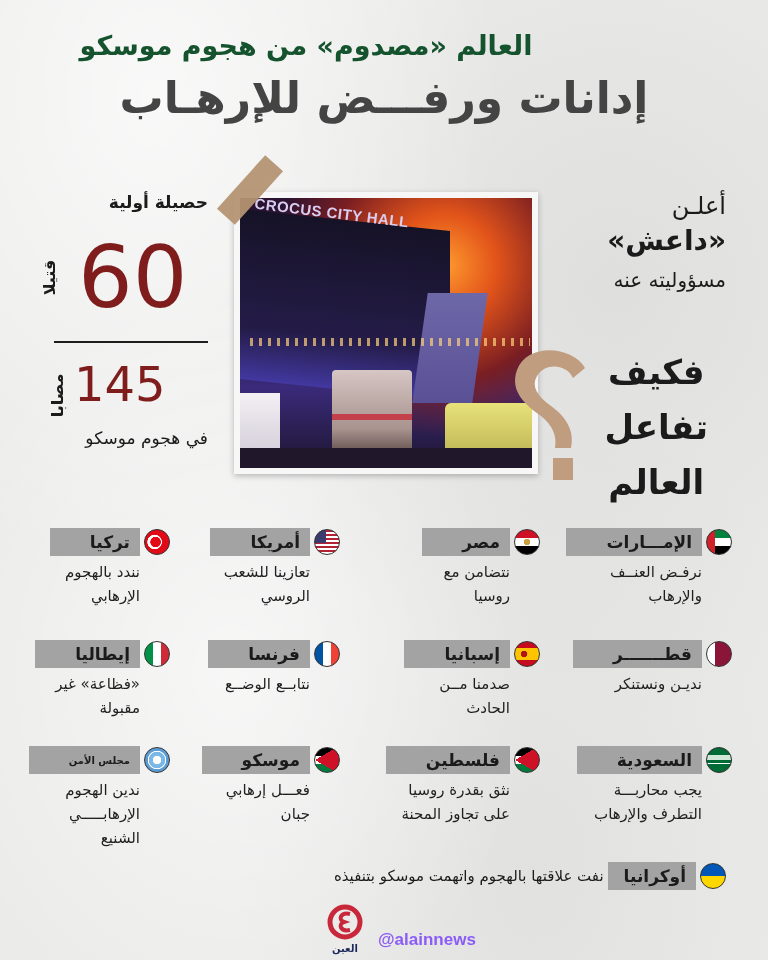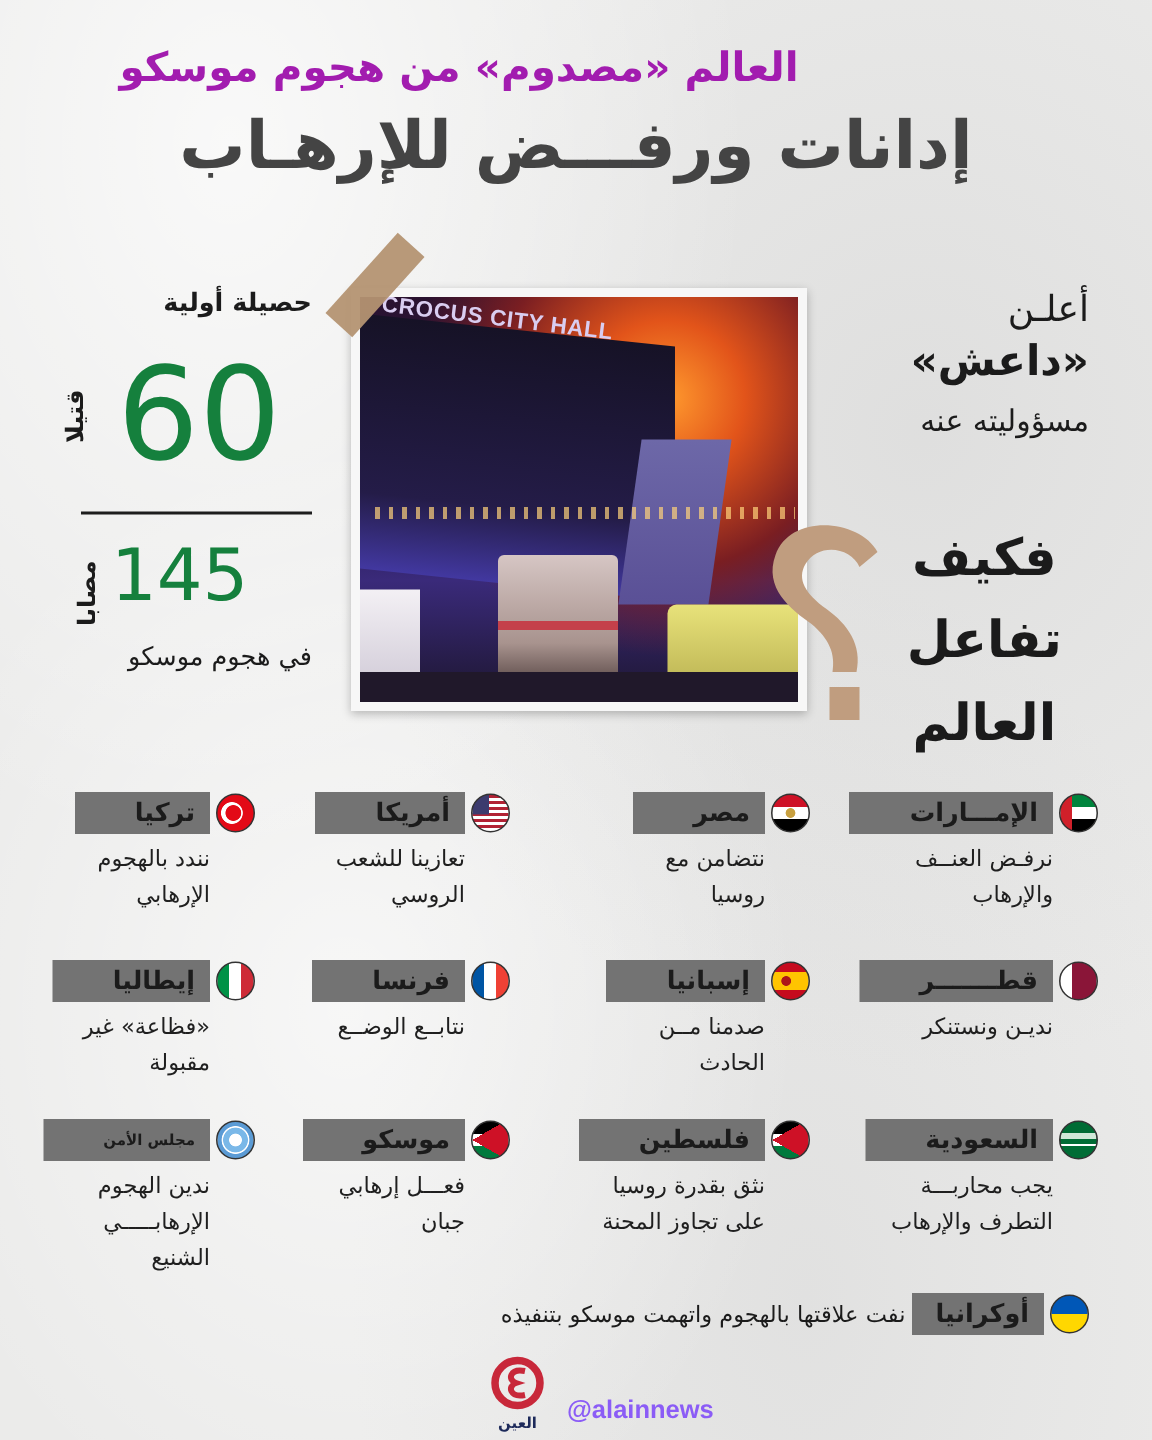--- a/index.html
+++ b/index.html
@@ -13,21 +13,21 @@
         radial-gradient(ellipse at 30% 70%, rgba(255,255,255,0.6) 0%, rgba(255,255,255,0) 40%),
         radial-gradient(ellipse at 70% 90%, rgba(210,210,210,0.4) 0%, rgba(210,210,210,0) 40%);
       color: #1b1b1b;
       position: relative;
     }
     .rtl { direction: rtl; }
 
     
     .title-1 {
       position: absolute; left: 0; width: 612px; top: 30px;
-      text-align: center; font-size: 27px; font-weight: bold; color: #a21caf;
+      text-align: center; font-size: 27px; font-weight: bold; color: #14532d;
     }
     .title-2 {
       position: absolute; left: 0; width: 768px; top: 72px;
       text-align: center; font-size: 44px; font-weight: bold; color: #444;
     }
 
     
     .photo-frame {
       position: absolute; left: 234px; top: 192px; width: 304px; height: 282px;
       background: #f7f7f7; padding: 6px;
@@ -85,21 +85,21 @@
     .tape {
       position: absolute; left: 214px; top: 178px; width: 72px; height: 24px;
       background: #b49372; transform: rotate(-48deg); opacity: 0.95;
     }
 
     
     .stats-title {
       position: absolute; right: 560px; top: 192px; font-size: 17px; font-weight: bold;
     }
     .stat-num {
-      position: absolute; color: #15803d; font-family: "DejaVu Sans", sans-serif; line-height: 1;
+      position: absolute; color: #7f1d1d; font-family: "DejaVu Sans", sans-serif; line-height: 1;
     }
     .num-60 { left: 78px; top: 234px; font-size: 86px; }
     .num-145 { left: 74px; top: 360px; font-size: 48px; }
     .stat-vert {
       position: absolute; font-size: 16px; font-weight: bold;
       transform: rotate(-90deg); transform-origin: center;
       white-space: nowrap;
     }
     .vert-killed { left: 32px; top: 268px; }
     .vert-injured { left: 36px; top: 386px; }
@@ -130,21 +130,21 @@
     .country-head {
       display: flex; align-items: center; justify-content: flex-start;
       direction: rtl; height: 28px;
     }
     .flag {
       width: 26px; height: 26px; border-radius: 50%; flex: none;
       border: 1px solid #333; overflow: hidden; position: relative;
       margin-left: 0;
     }
     .country-name {
-      background: #737373; font-weight: bold; font-size: 17px;
+      background: #a3a3a3; font-weight: bold; font-size: 17px;
       padding: 2px 10px 2px 40px; margin-right: 4px; height: 28px;
       display: flex; align-items: center; white-space: nowrap;
     }
     .country-text {
       direction: rtl; text-align: right; font-size: 15px; line-height: 24px;
       margin-top: 4px; padding-right: 30px; color: #1f1f1f;
     }
 
     .c-1 { left: 552px; top: 528px; }
     .c-2 { left: 360px; top: 528px; }

